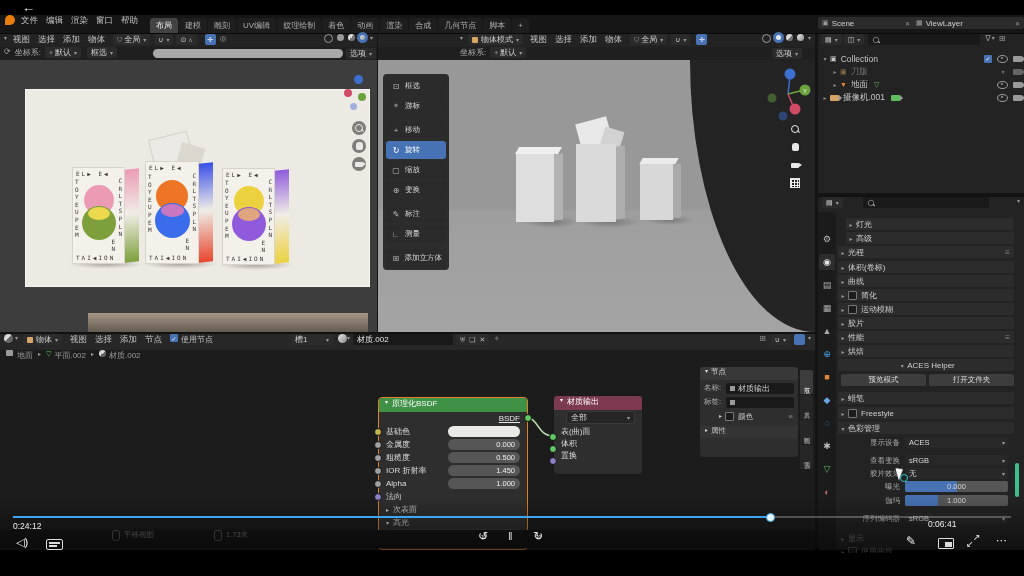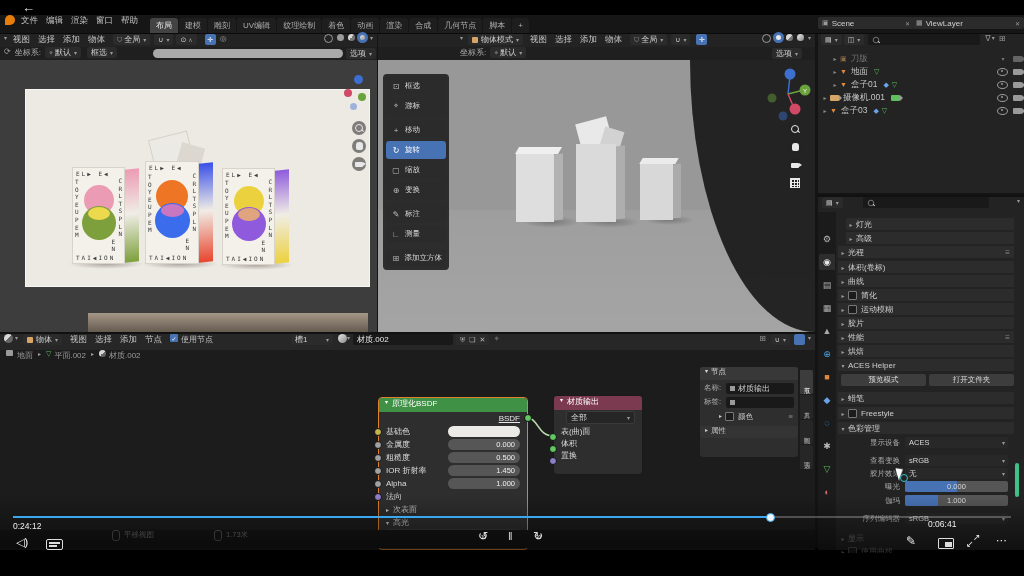--- a/index.html
+++ b/index.html
@@ -425,62 +425,51 @@
             <span class="dd">▾</span>
           </span>
         <span class="pill" style="height:11px;margin-left:4px;width:104px;background:#191919;">
             <span class="mag" style="border-color:#888;transform:scale(.8);"></span>
           </span>
         <span style="margin-left:5px;font-size:8px;color:#9a9a9a;">∇</span>
         <span class="dd" style="font-size:6px;color:#999;margin-left:1px;">▾</span>
         <span style="margin-left:4px;font-size:8px;color:#9a9a9a;">⊞</span>
       </div>
       <div style="padding:2px 2px 0 2px;">
+        <div class="orow">
+          <span class="tw">▾</span>
+            <span style="color:#c8c8c8;font-size:7px;margin-right:4px;">▣</span>
+          <span>Collection</span>
+            <span class="fill"></span>
+          <span style="width:8px;height:8px;background:#4772b3;border-radius:1px;color:#fff;font-size:6px;display:inline-flex;align-items:center;justify-content:center;">✓</span>
+          <span class="i-eye"></span>
+          <span class="i-cam"></span>
+        </div>
         <div class="orow" style="padding-left:10px;color:#777;">
           <span class="tw">▸</span>
             <span style="color:#8a6a45;font-size:7px;margin-right:4px;">▣</span>
           <span>刀版</span>
             <span class="fill"></span>
           <span class="tw" style="color:#777;">▾</span>
           <span class="i-cam" style="opacity:.55;"></span>
         </div>
         <div class="orow" style="padding-left:10px;">
           <span class="tw">▸</span>
             <span style="color:#e0883c;font-size:7px;margin-right:4px;">▼</span>
           <span>地面</span>
           <span style="color:#5fbf5f;font-size:7px;margin-left:6px;">▽</span>
             <span class="fill"></span>
           <span class="i-eye"></span>
           <span class="i-cam"></span>
         </div>
-        <div class="orow" style="padding-left:10px;">
-          <span class="tw">▸</span>
-            <span style="color:#e0883c;font-size:7px;margin-right:4px;">▼</span>
-          <span>盒子01</span>
-          <span style="color:#6aa3e8;font-size:7px;margin-left:6px;">◆</span>
-          <span style="color:#5fbf5f;font-size:7px;margin-left:3px;">▽</span>
-            <span class="fill"></span>
-          <span class="i-eye"></span>
-          <span class="i-cam"></span>
-        </div>
         <div class="orow">
           <span class="tw">▸</span>
             <span class="i-cam" style="margin:0 4px 0 0;background:#d8a568;"></span>
           <span>摄像机.001</span>
           <span class="i-cam" style="background:#5fbf5f;margin-left:6px;"></span>
-            <span class="fill"></span>
-          <span class="i-eye"></span>
-          <span class="i-cam"></span>
-        </div>
-        <div class="orow">
-          <span class="tw">▸</span>
-            <span style="color:#e0883c;font-size:7px;margin-right:4px;">▼</span>
-          <span>盒子03</span>
-          <span style="color:#6aa3e8;font-size:7px;margin-left:6px;">◆</span>
-          <span style="color:#5fbf5f;font-size:7px;margin-left:3px;">▽</span>
             <span class="fill"></span>
           <span class="i-eye"></span>
           <span class="i-cam"></span>
         </div>
       </div>
     </div>
 
     <div class="a" style="left:818px;top:180px;width:206px;height:353px;background:#232323;border-top:2px solid #111;">
 
       <div class="r" style="height:15px;padding:0 4px;">
@@ -547,21 +536,21 @@
       </div>
     <div class="psec" style="top:316px;">
         <span class="tw">▸</span>
         <span>性能</span>
         <span style="margin-left:auto;margin-right:4px;color:#888;">≡</span>
       </div>
     <div class="psec" style="top:330px;">
         <span class="tw">▸</span>
         <span>烘焙</span>
       </div>
-    <div class="psec" style="top:344px;">
+    <div class="psec" style="top:344px;justify-content:center;">
         <span class="tw">▾</span>
         <span>ACES Helper</span>
       </div>
     <div class="a r" style="left:841px;top:359px;width:173px;height:13px;">
       <div style="flex:1;height:12px;background:#3d3d3d;border-radius:2px;margin-right:3px;display:flex;align-items:center;justify-content:center;font-size:7.5px;color:#ddd;">预览模式</div>
       <div style="flex:1;height:12px;background:#3d3d3d;border-radius:2px;display:flex;align-items:center;justify-content:center;font-size:7.5px;color:#ddd;">打开文件夹</div>
     </div>
     <div class="psec" style="top:377px;">
         <span class="tw">▸</span>
         <span>蜡笔</span>

